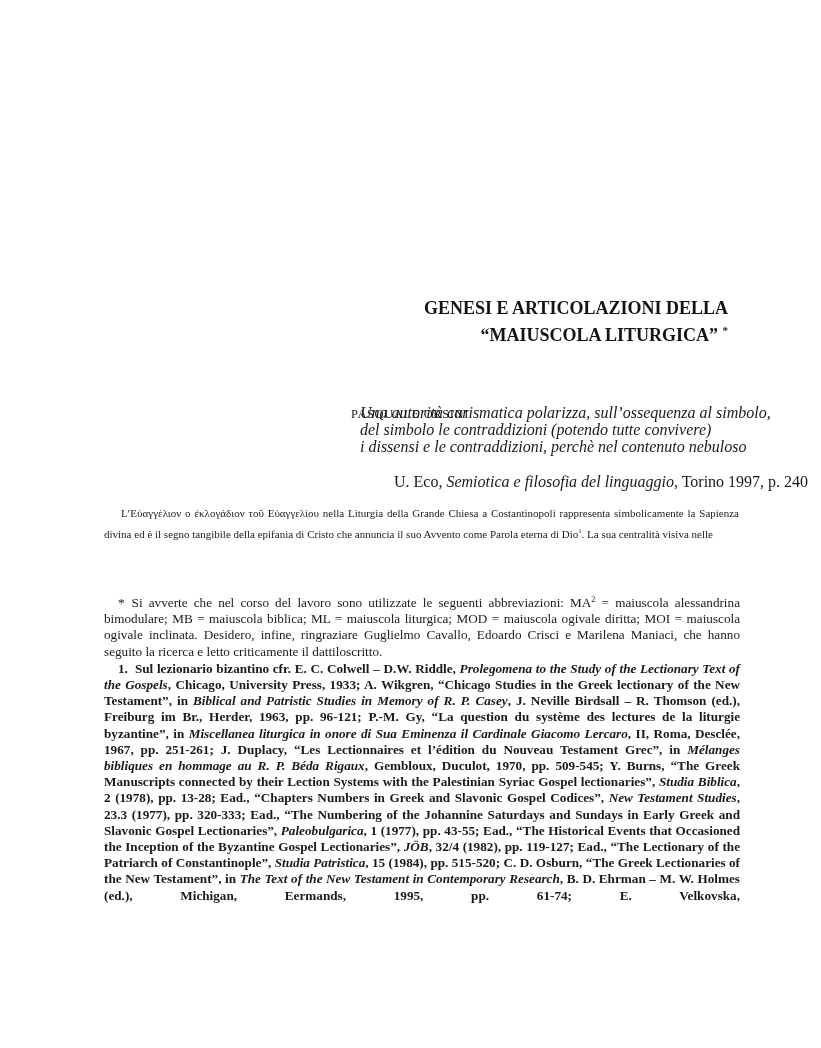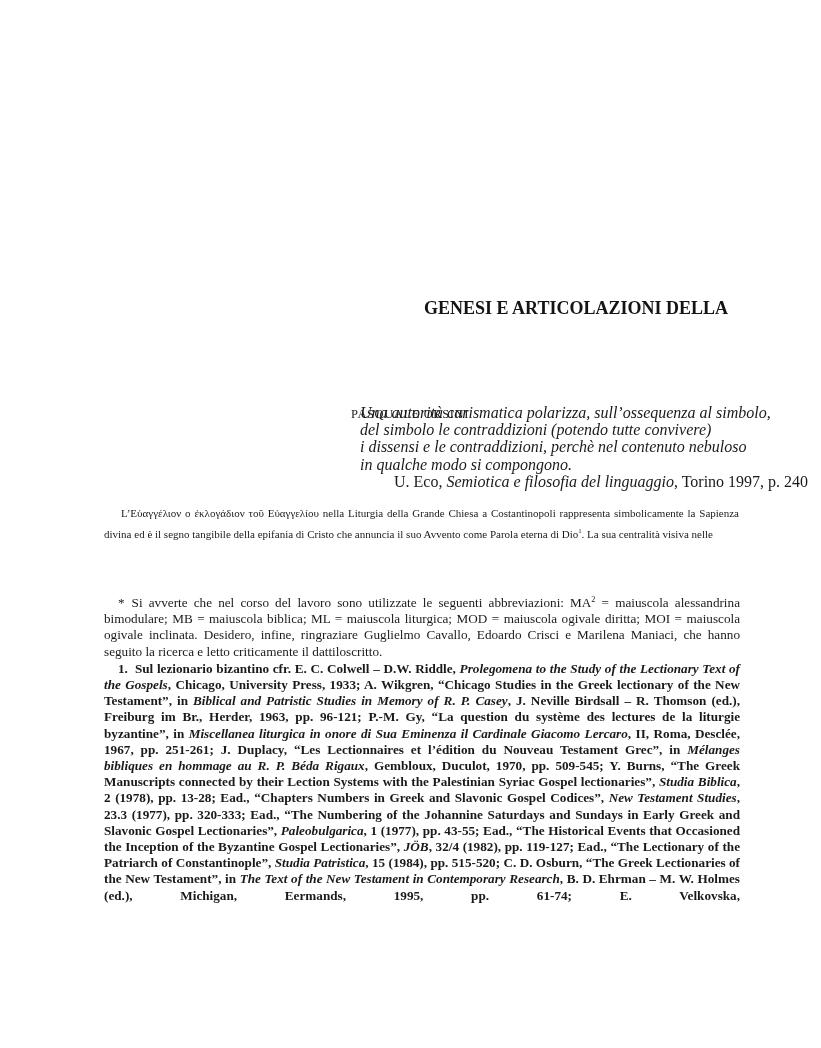--- a/index.html
+++ b/index.html
@@ -89,29 +89,32 @@
   .fn em, .body-par em { font-style: italic; }
   sup { font-size: 0.62em; vertical-align: super; line-height: 0; }
 </style>
 </head>
 <body>
 
 <div class="page">
 
   <div class="title-block">
     <div>GENESI E ARTICOLAZIONI DELLA</div>
+    <div>
+      <span>“MAIUSCOLA LITURGICA”</span>
+      <span class="note-marker">*</span>
+    </div>
   </div>
 
   <div class="author-line">PASQUALE ORSINI</div>
 
   <div class="epigraph">
       <div>Una autorità carismatica polarizza, sull’ossequenza al simbolo,</div>
       <div>del simbolo le contraddizioni (potendo tutte convivere)</div>
       <div>i dissensi e le contraddizioni, perchè nel contenuto nebuloso</div>
-      <div>in qualche modo si compongono.</div>
     </div>
 
   <div class="attribution">
     <span>U. Eco, </span><em>Semiotica e filosofia del linguaggio</em><span>, Torino 1997, p. 240</span>
   </div>
 
   <div class="body-par"><span>L’Εὐαγγέλιον ο ἐκλογάδιον τοῦ Εὐαγγελίου nella Liturgia della Grande Chiesa a Costantinopoli rappresenta simbolicamente la Sapienza divina ed è il segno tangibile della epifania di Cristo che annuncia il suo Avvento come Parola eterna di Dio</span><sup>1</sup><span>. La sua centralità visiva nelle</span></div>
 
   <div class="footnotes">
     <p class="fn"><span class="fn-marker">*</span><span><span>Si avverte che nel corso del lavoro sono utilizzate le seguenti abbreviazioni: MA</span><sup>2</sup><span> = maiuscola alessandrina bimodulare; MB = maiuscola biblica; ML = maiuscola liturgica; MOD = maiuscola ogivale diritta; MOI = maiuscola ogivale inclinata. Desidero, infine, ringraziare Guglielmo Cavallo, Edoardo Crisci e Marilena Maniaci, che hanno seguito la ricerca e letto criticamente il dattiloscritto.</span></span></p>

